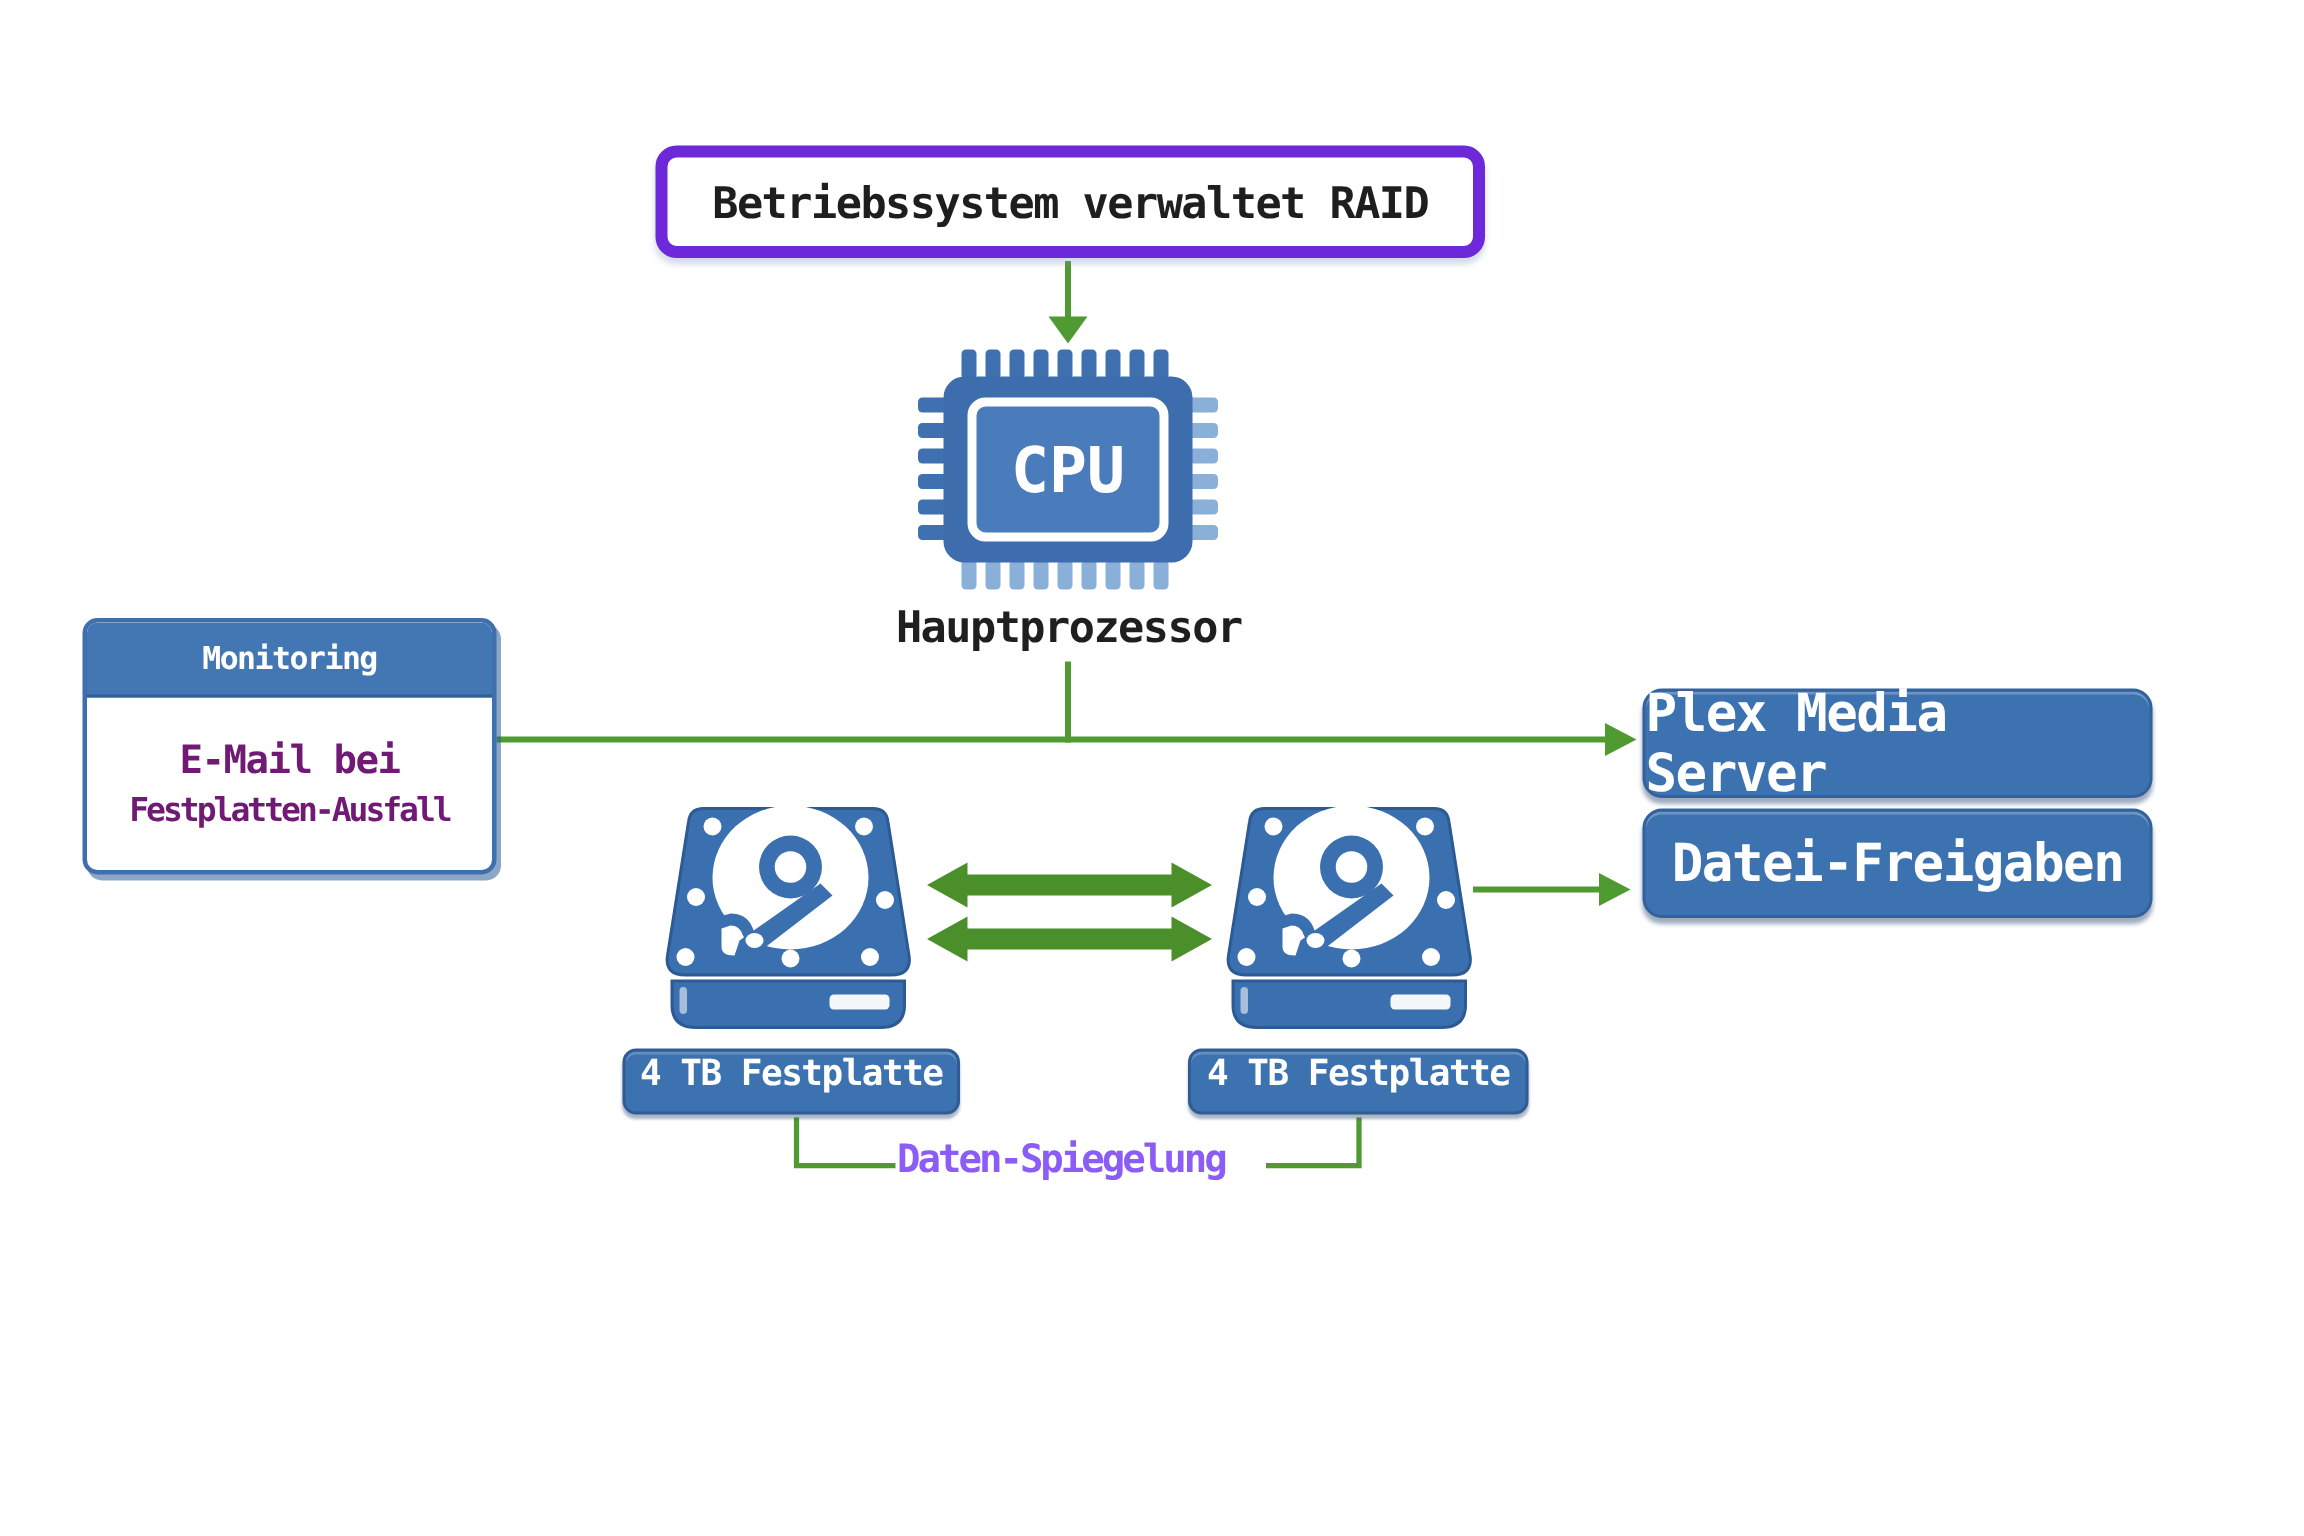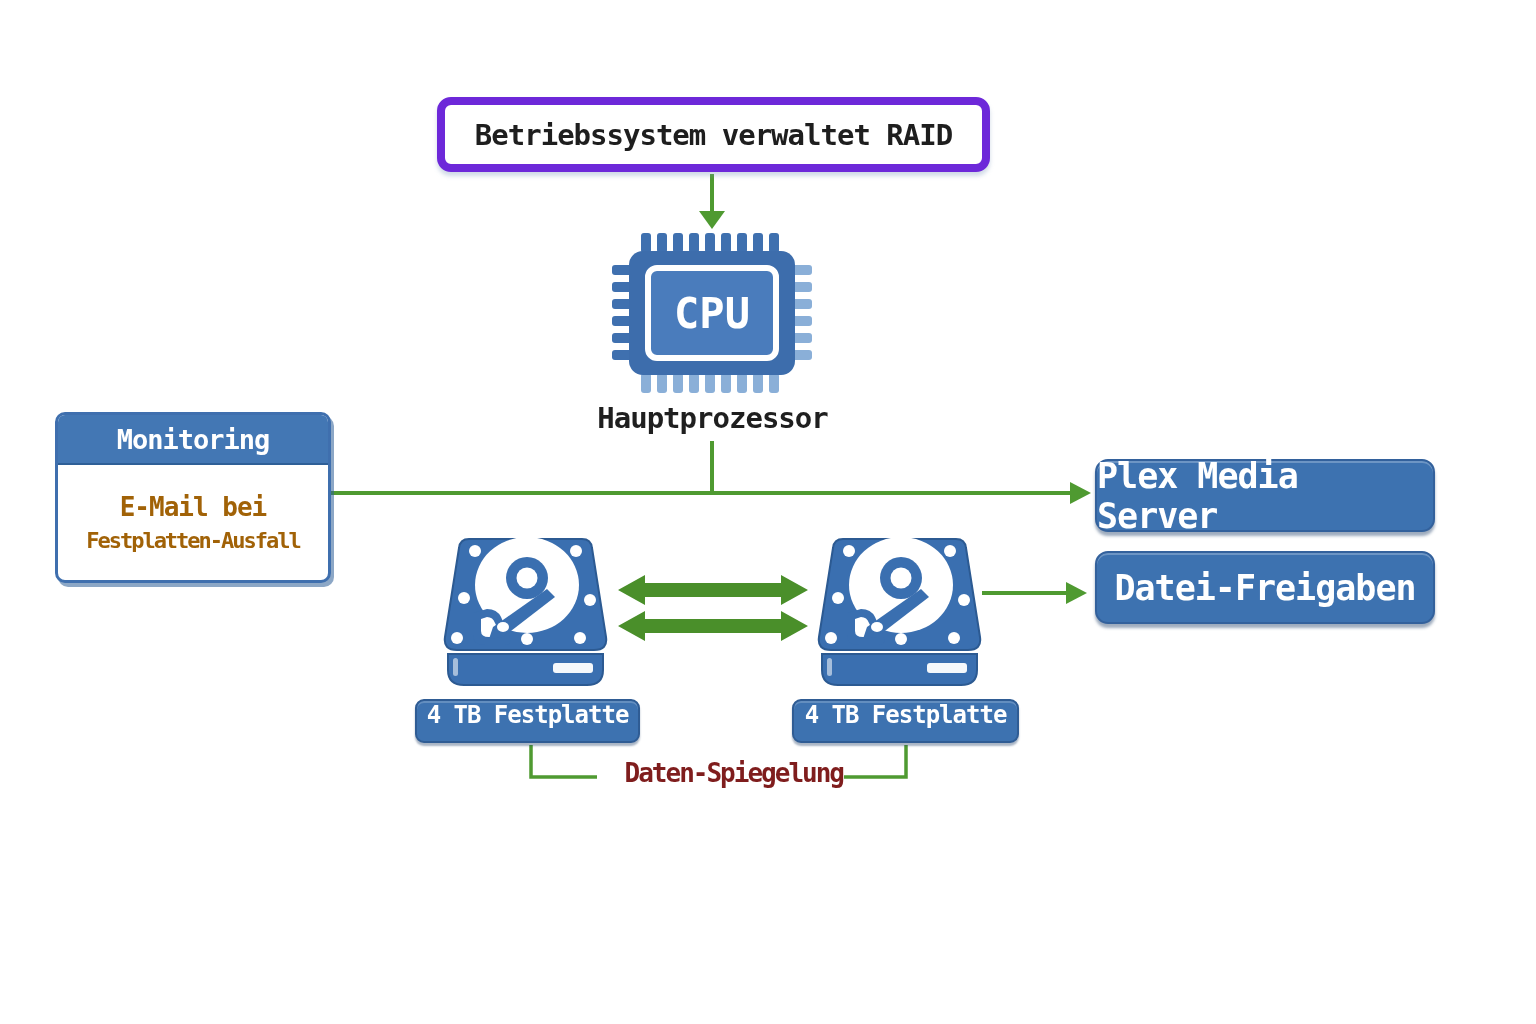--- a/index.html
+++ b/index.html
@@ -31,55 +31,55 @@
   
   .monitoring-box {
     left:55px; top:412px; width:276px; height:171px;
     background:#ffffff; border:3px solid #3f6fae; border-radius:10px;
     box-shadow:3px 4px 0 rgba(46,95,151,.55);
     overflow:hidden; display:flex; flex-direction:column;
   }
   .monitoring-header {
     height:50px; background:#4377b4; color:#ffffff;
     display:flex; align-items:center; justify-content:center;
-    font-size:27px; font-weight:700; letter-spacing:-1px;
+    font-size:21px; font-weight:700; letter-spacing:-1px;
     border-bottom:2px solid #2e5f97;
   }
   .monitoring-body {
     flex:1; display:flex; flex-direction:column; align-items:center; justify-content:center;
-    color:#a16207; gap:6px; padding:4px 2px;
+    color:#701a75; gap:6px; padding:4px 2px;
   }
   .monitoring-line1 { font-size:26px; font-weight:600; letter-spacing:-1px; }
   .monitoring-line2 { font-size:22px; font-weight:600; letter-spacing:-2px; }
 
   
   .blue-node {
     width:340px; height:73px; background:#3d72b0;
     border:2px solid #33619c; border-radius:13px;
     box-shadow:0 4px 3px rgba(40,70,110,.45), inset 0 2px 0 rgba(255,255,255,.25);
     display:flex; align-items:center; justify-content:center;
     color:#ffffff; font-size:35px; font-weight:700; letter-spacing:-1px;
   }
   .plex-box  { left:1095px; top:459px; }
-  .datei-box { left:1095px; top:551px; }
+  .datei-box { left:1095px; top:539px; }
 
   
   .disk-label {
     height:44px; background:#3d72b0; border:2px solid #2f5c94; border-radius:9px;
     box-shadow:0 3px 2px rgba(40,70,110,.4), inset 0 2px 0 rgba(255,255,255,.2);
     display:flex; align-items:flex-start; justify-content:center;
     color:#ffffff; font-size:24px; font-weight:700; letter-spacing:-1px;
   }
   .disk-label-left  { left:415px; top:699px; width:225px; }
   .disk-label-right { left:792px; top:699px; width:227px; }
 
   
   .mirroring-caption {
-    left:598px; top:758px; width:245px; text-align:right;
-    font-size:26px; font-weight:600; color:#7f1d1d; letter-spacing:-2px;
+    left:598px; top:758px; width:245px; text-align:left;
+    font-size:26px; font-weight:600; color:#8b5cf6; letter-spacing:-2px;
   }
 
   .icon-svg { position:absolute; }
 </style>
 </head>
 <body>
 
 <div class="canvas">
 
   <svg width="0" height="0" style="position:absolute" aria-hidden="true">

